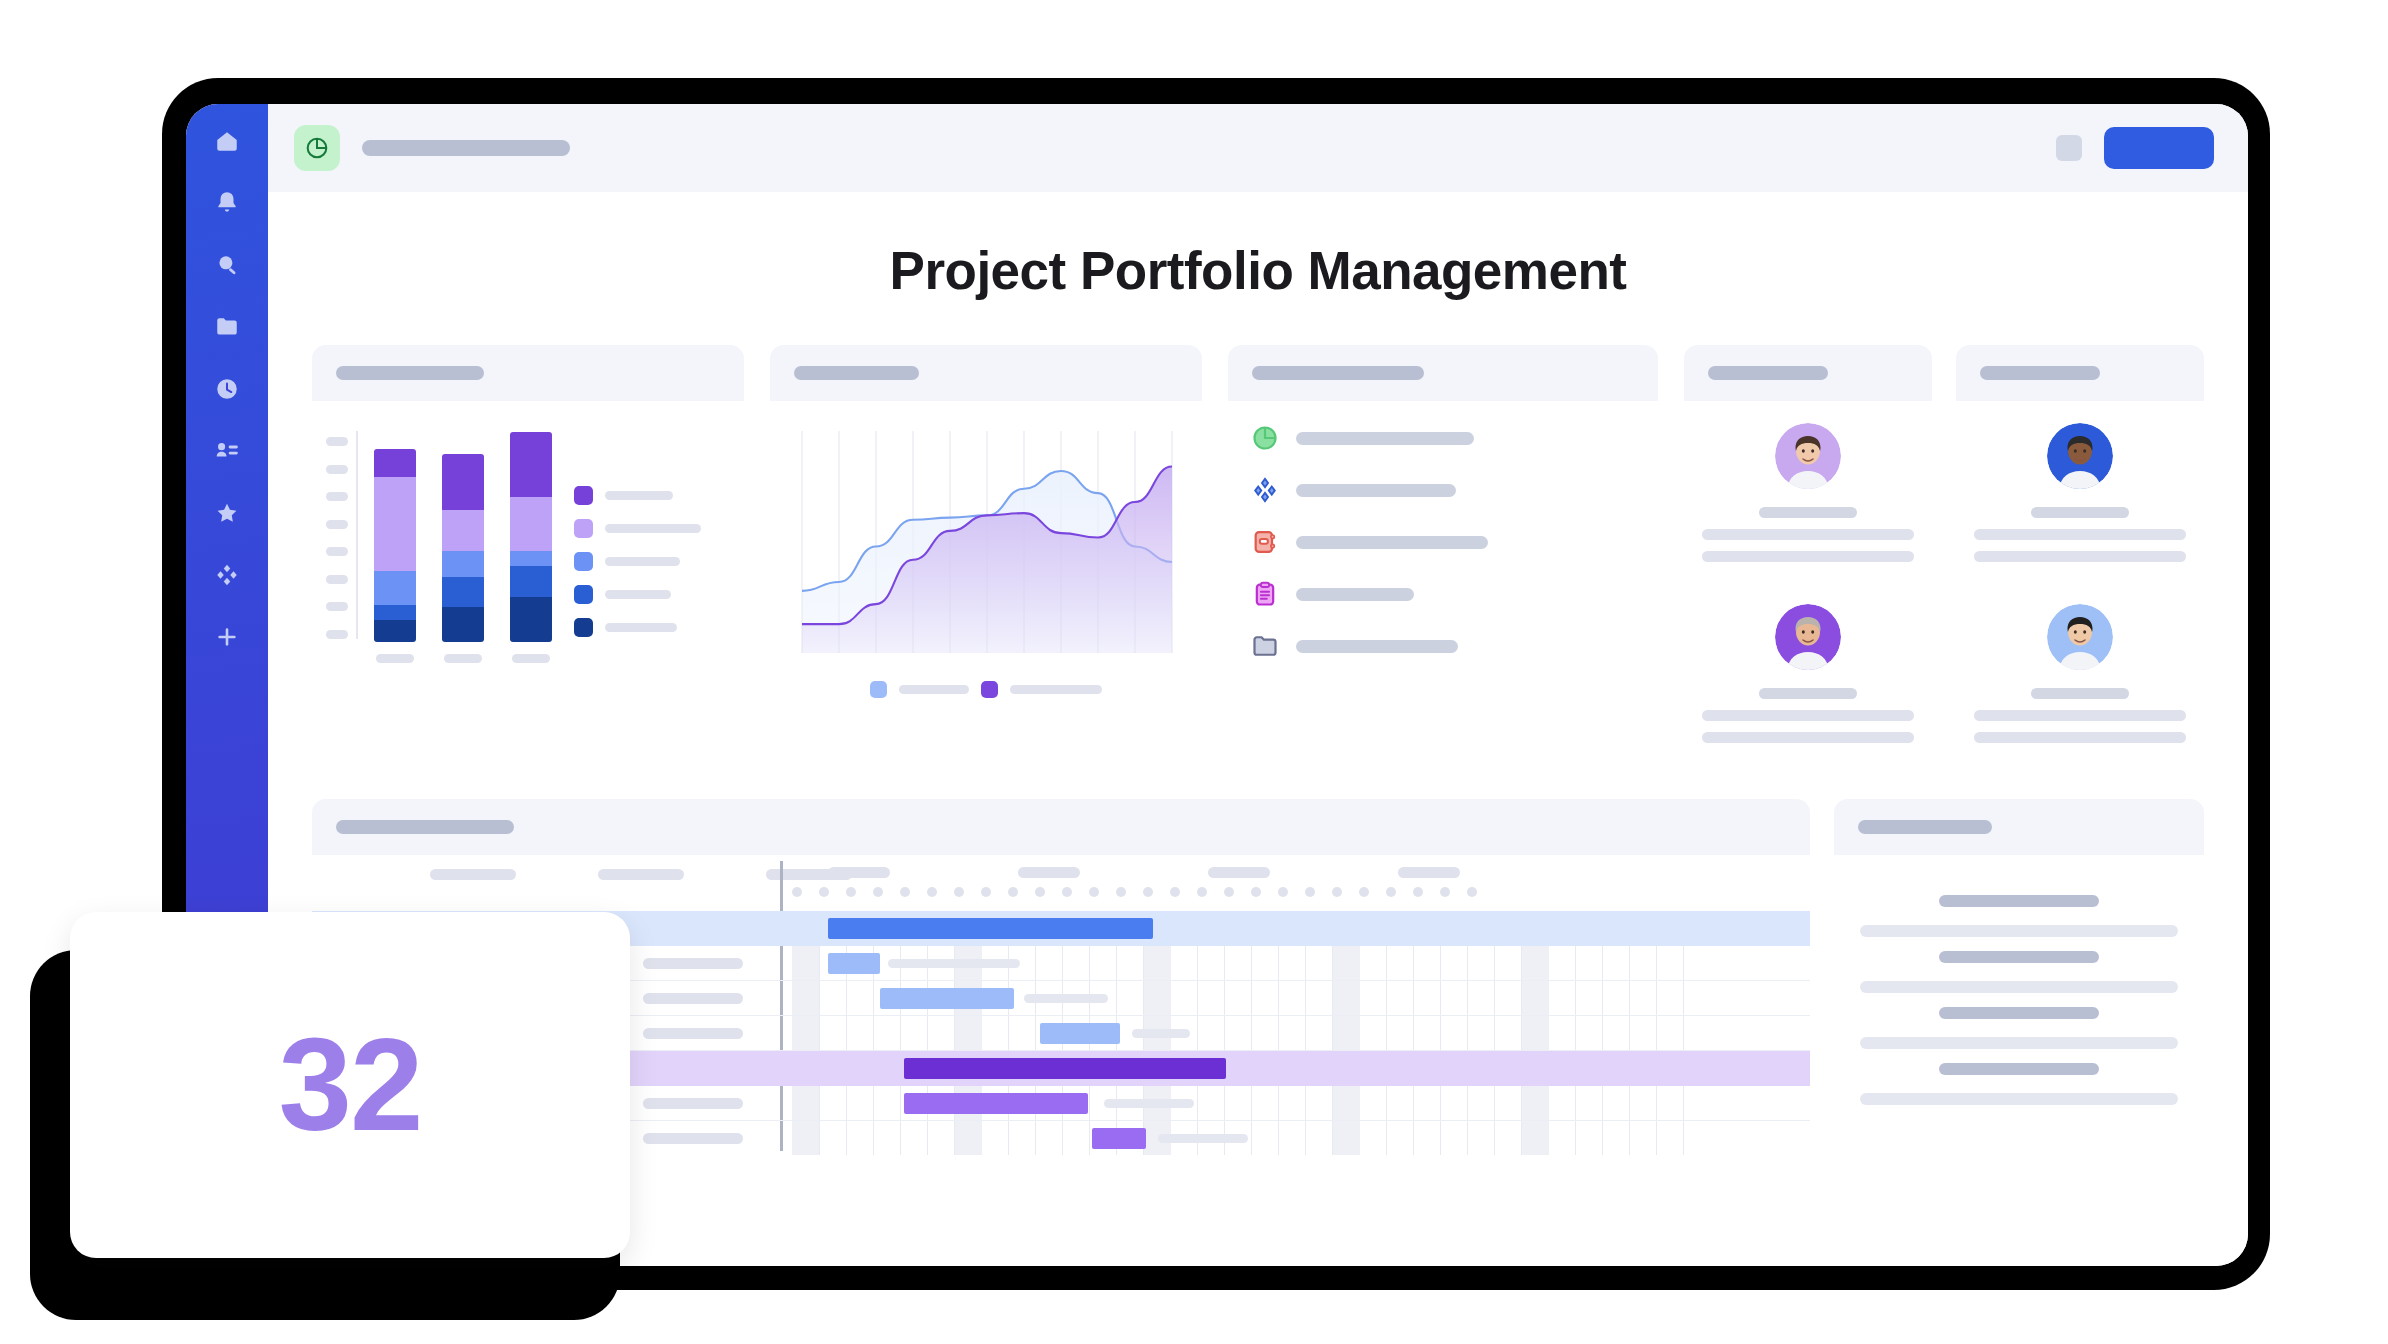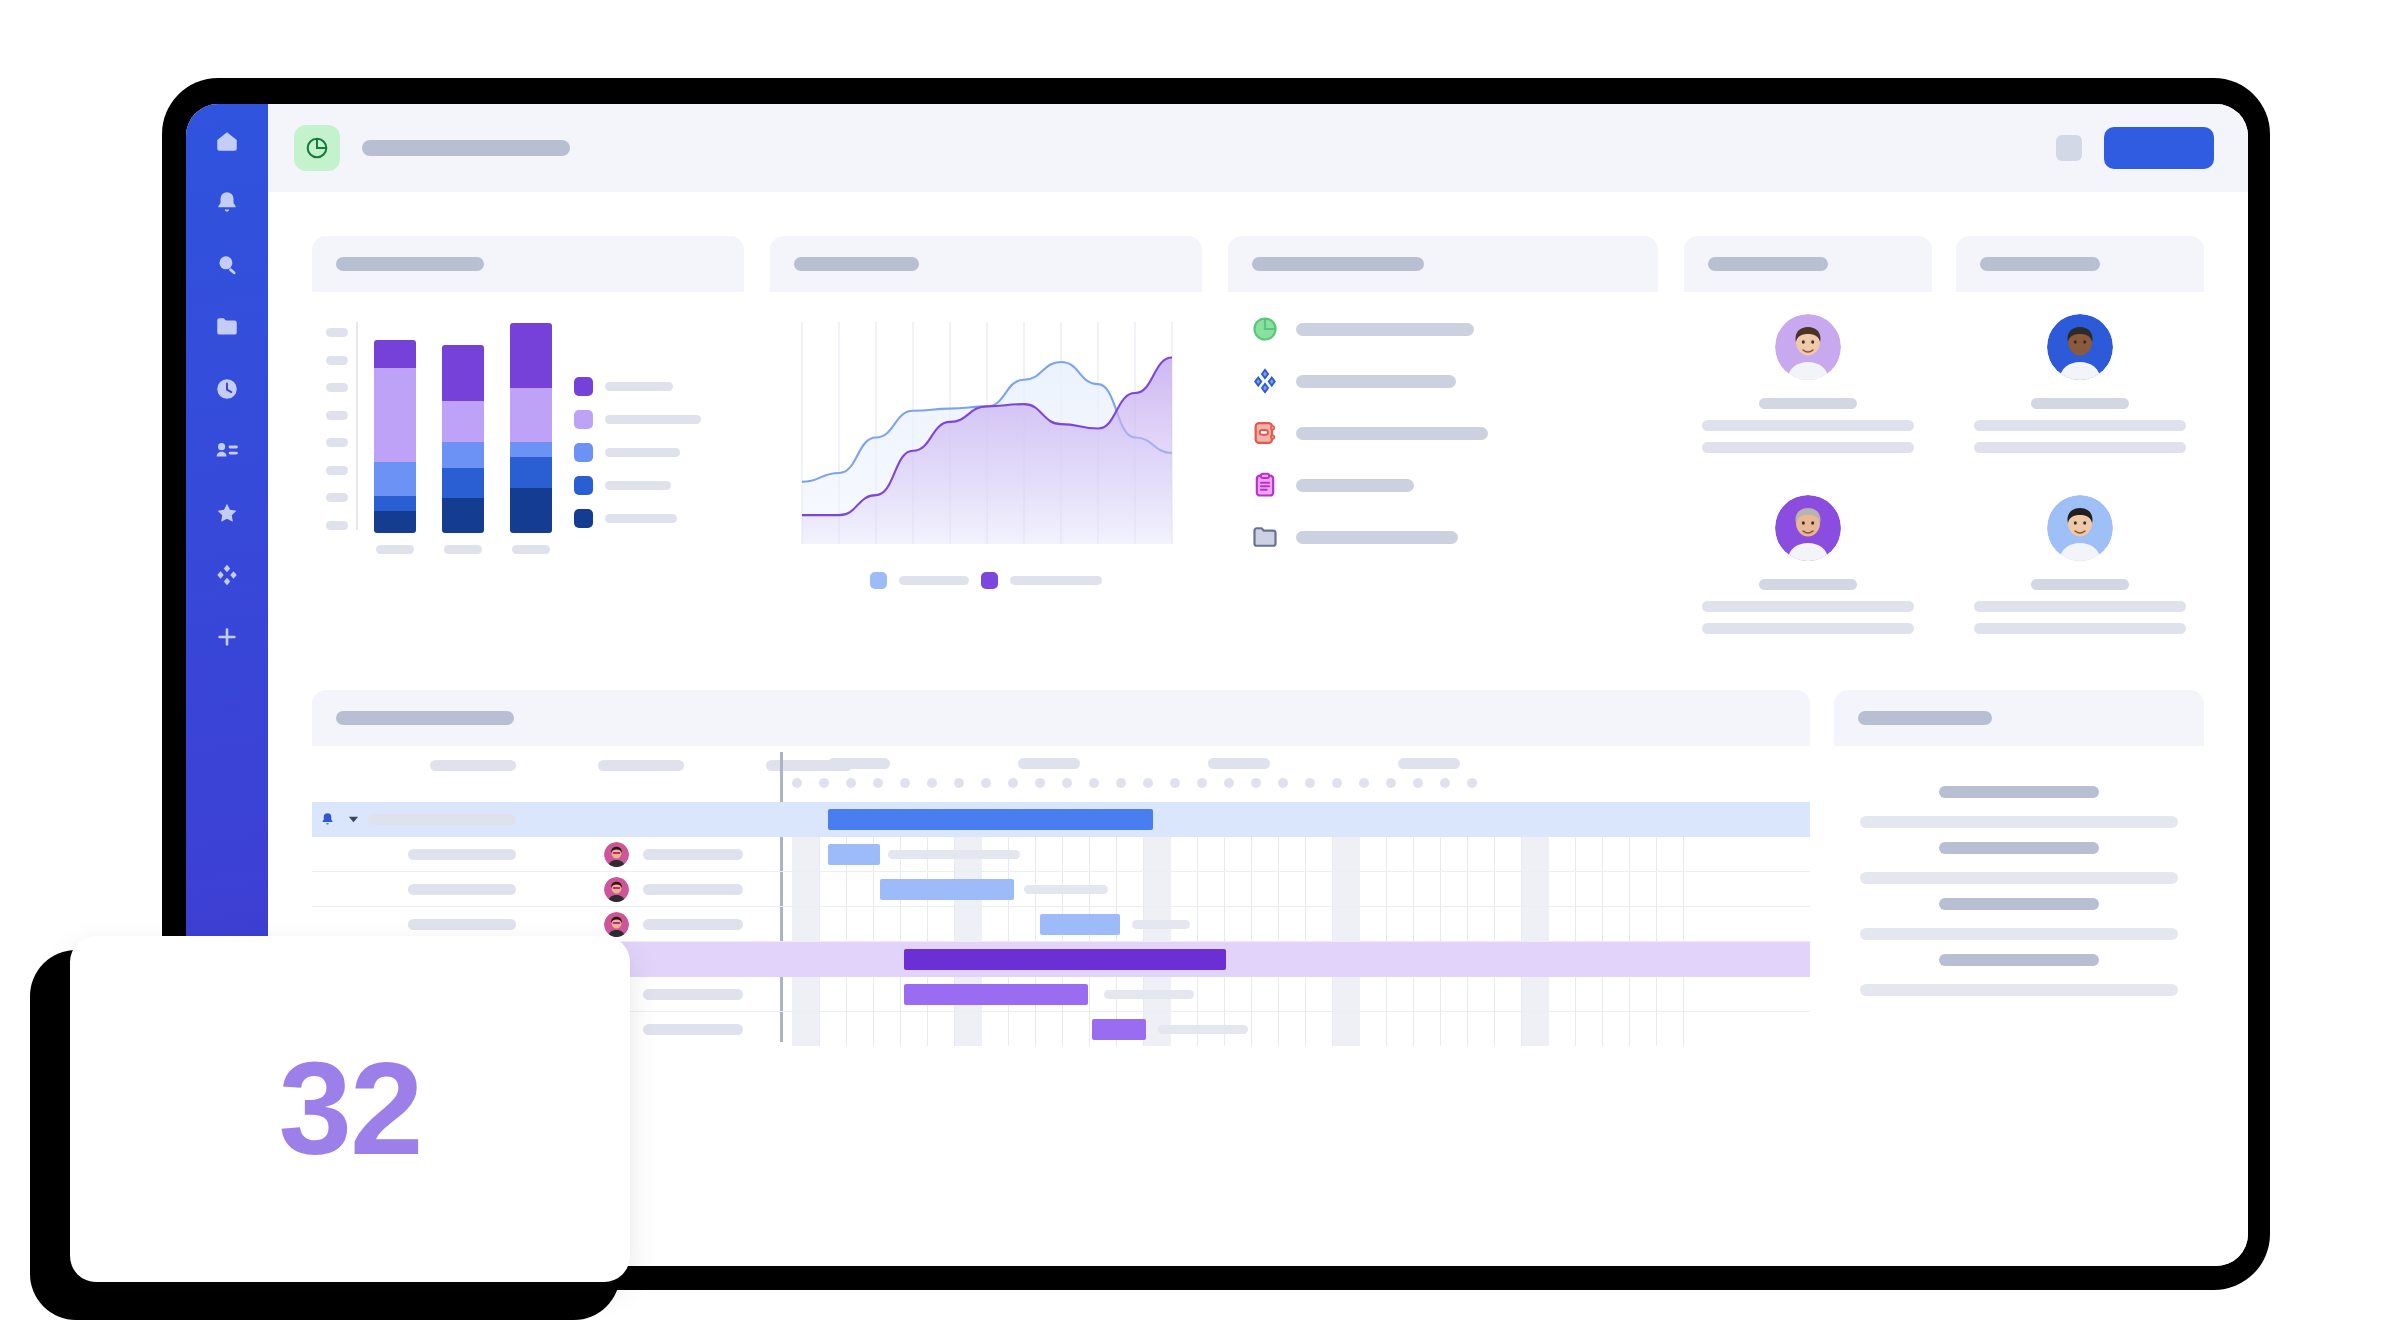--- a/index.html
+++ b/index.html
@@ -135,21 +135,21 @@
   .side-body { padding: 26px 26px 10px 26px; display: flex; flex-direction: column; }
   .s-head { height: 12px; width: 160px; background: #b9bfd3; border-radius: 999px; align-self: center; margin-top: 14px; }
   .s-line { height: 12px; width: 100%; background: #e4e7f0; border-radius: 999px; margin-top: 18px; }
 
   
   .callout-shadow {
     position: absolute; left: 30px; top: 950px; width: 590px; height: 370px;
     background: #000; border-radius: 46px;
   }
   .callout {
-    position: absolute; left: 70px; top: 936px; width: 560px; height: 346px;
+    position: absolute; left: 70px; top: 912px; width: 560px; height: 346px;
     background: #fff; border-radius: 26px;
     display: flex; flex-direction: column; align-items: center; justify-content: center;
     box-shadow: 0 10px 30px rgba(20,20,40,.10);
   }
   .callout-num { font-size: 132px; font-weight: 700; color: #9d7fea; line-height: 1; letter-spacing: -2px; }
   .callout-label { font-size: 47px; font-weight: 400; color: #3f4660; margin-top: 18px; letter-spacing: -0.5px; }
 </style>
 </head>
 <body>
 
@@ -225,20 +225,21 @@
       </div>
       <div class="ph topbar-title"></div>
       <div class="topbar-right">
         <div class="sq-btn"></div>
         <div class="blue-btn"></div>
       </div>
     </div>
 
     <div class="content">
 
+      <div class="page-title">Project Portfolio Management</div>
 
       <div class="row-top">
 
         <div class="card c-bars">
           <div class="card-head">
             <div class="ph" style="width:148px"></div>
           </div>
           <div class="bars-body">
             <div class="y-axis">
               <div class="y-tick"></div>

